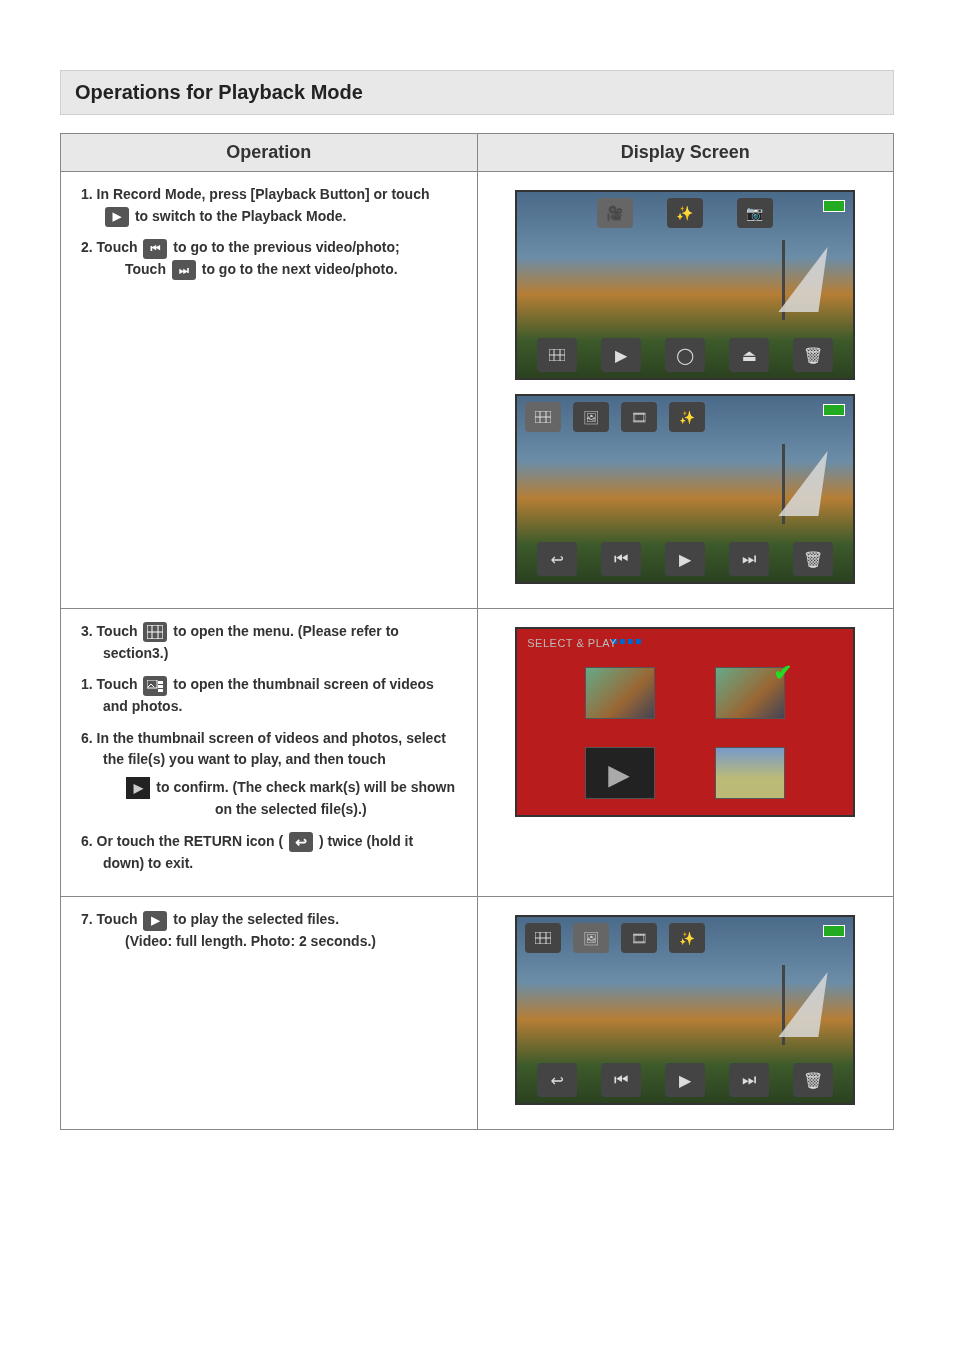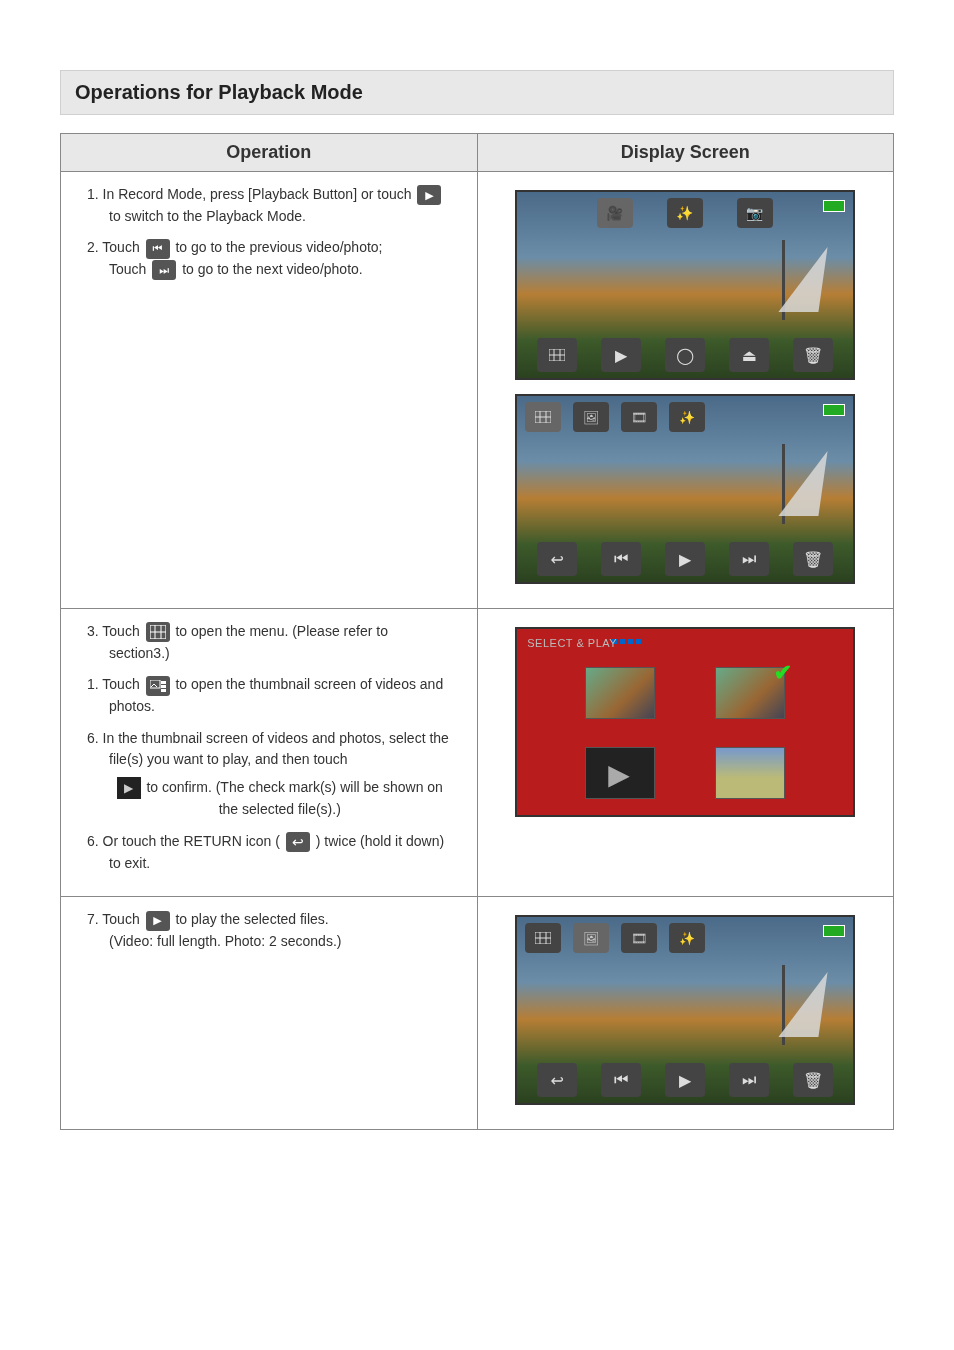--- a/index.html
+++ b/index.html
@@ -4,36 +4,36 @@
 <style>
   * { box-sizing: border-box; margin: 0; padding: 0; }
   html, body { width: 954px; height: 1350px; background: #fff; font-family: Arial, Helvetica, sans-serif; color: #333; }
   .page { padding: 70px 60px 30px 60px; position: relative; height: 100%; border-radius: 28px; }
   .section-header { background: #e8e8e8; border: 1px solid #d0d0d0; padding: 10px 14px; margin-bottom: 18px; }
   .section-header h2 { font-size: 20px; font-weight: bold; color: #222; }
   .intro { font-size: 14px; line-height: 1.45; margin-bottom: 18px; }
   table.ops { width: 100%; border-collapse: collapse; }
   table.ops th, table.ops td { border: 1px solid #888; vertical-align: top; }
   table.ops th { background: #e8e8e8; font-weight: bold; text-align: center; padding: 8px; font-size: 18px; }
-  .op-cell { width: 50%; padding: 12px 26px; font-size: 14px; line-height: 1.55; }
+  .op-cell { width: 50%; padding: 12px 20px; font-size: 14px; line-height: 1.55; font-weight: bold; }
   .disp-cell { width: 50%; padding: 10px 8px; text-align: center; }
   ol.numbered { list-style: none; padding: 0; }
   ol.numbered li { margin-bottom: 10px; padding-left: 22px; text-indent: -22px; }
   .icon-box { display: inline-flex; align-items: center; justify-content: center; width: 24px; height: 20px; background: #555; color: #fff; border-radius: 3px; font-size: 11px; vertical-align: middle; text-indent: 0; margin: 0 2px; }
   .icon-prev::before { content: "⏮"; }
   .icon-next::before { content: "⏭"; }
   .icon-playcircle::before { content: "▶"; }
   .play-triangle { display: inline-flex; align-items: center; justify-content: center; width: 24px; height: 22px; background: #222; color: #ccc; font-size: 12px; vertical-align: middle; text-indent: 0; margin-right: 2px;}
   .play-triangle::before { content: "▶"; }
   .icon-thumb { background: #555; }
   .icon-thumb svg { width: 16px; height: 12px; }
   .icon-grid svg { width: 16px; height: 14px; }
   .icon-return { background:#555; }
   .icon-return::before { content: "↩"; font-size:14px;}
-  .indent { text-indent: 0; }
+  .indent { margin-left: 22px; text-indent: 0; }
 
   
   .screen { width: 340px; height: 190px; margin: 8px auto 14px auto; position: relative; border: 2px solid #333; background: linear-gradient(180deg,#4a6a89 0%, #6b8da8 35%, #b67e35 55%, #3c5a2a 80%, #2b4120 100%); overflow: hidden; }
   .screen .topbar { position: absolute; top: 6px; left: 0; right: 0; display: flex; justify-content: center; gap: 34px; }
   .topbar .tbox { width: 36px; height: 30px; background: #444; border-radius: 4px; display:flex; align-items:center; justify-content:center; color:#ccc; font-size:14px; }
   .topbar .tbox.sel { background:#666; }
   .screen .batt { position:absolute; top:8px; right:8px; width:22px; height:12px; background:#2a2; border:1px solid #fff; }
   .screen .bottombar { position:absolute; bottom:6px; left:0; right:0; display:flex; justify-content:center; gap:24px; }
   .bottombar .bbox { width:40px; height:34px; background:#444; border-radius:4px; display:flex; align-items:center; justify-content:center; color:#ddd; font-size:16px; }
   .bottombar .bbox.play { background:#444; }

